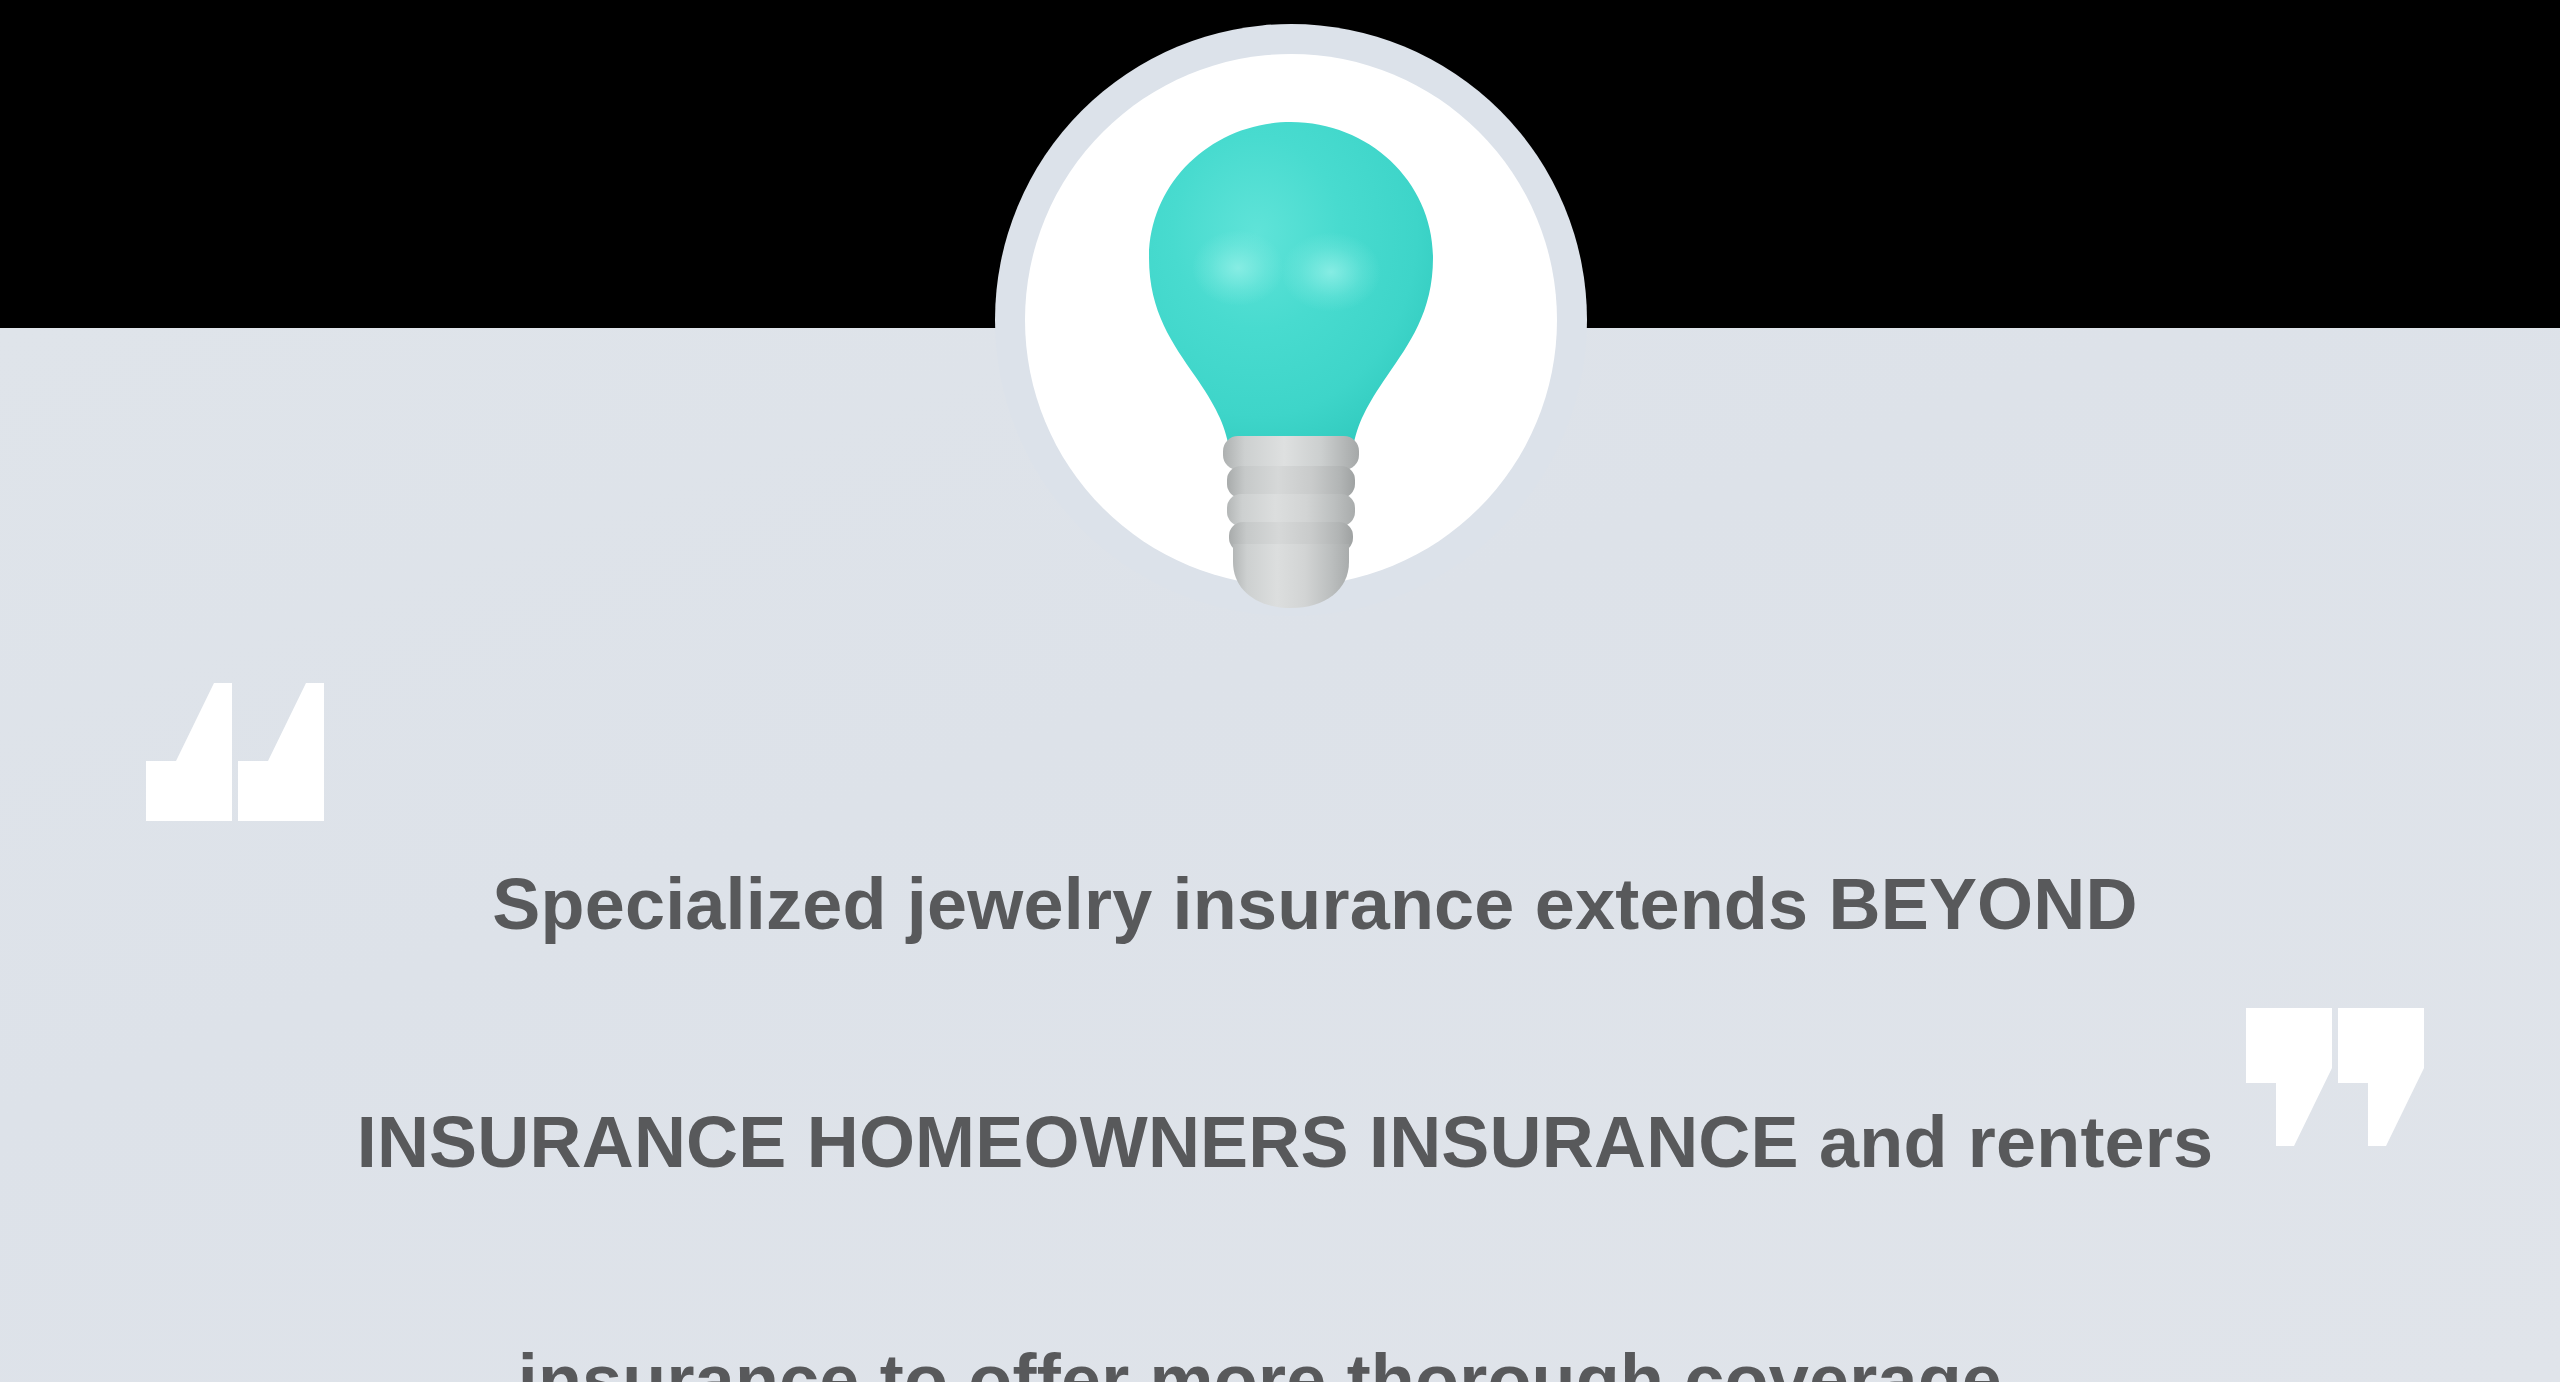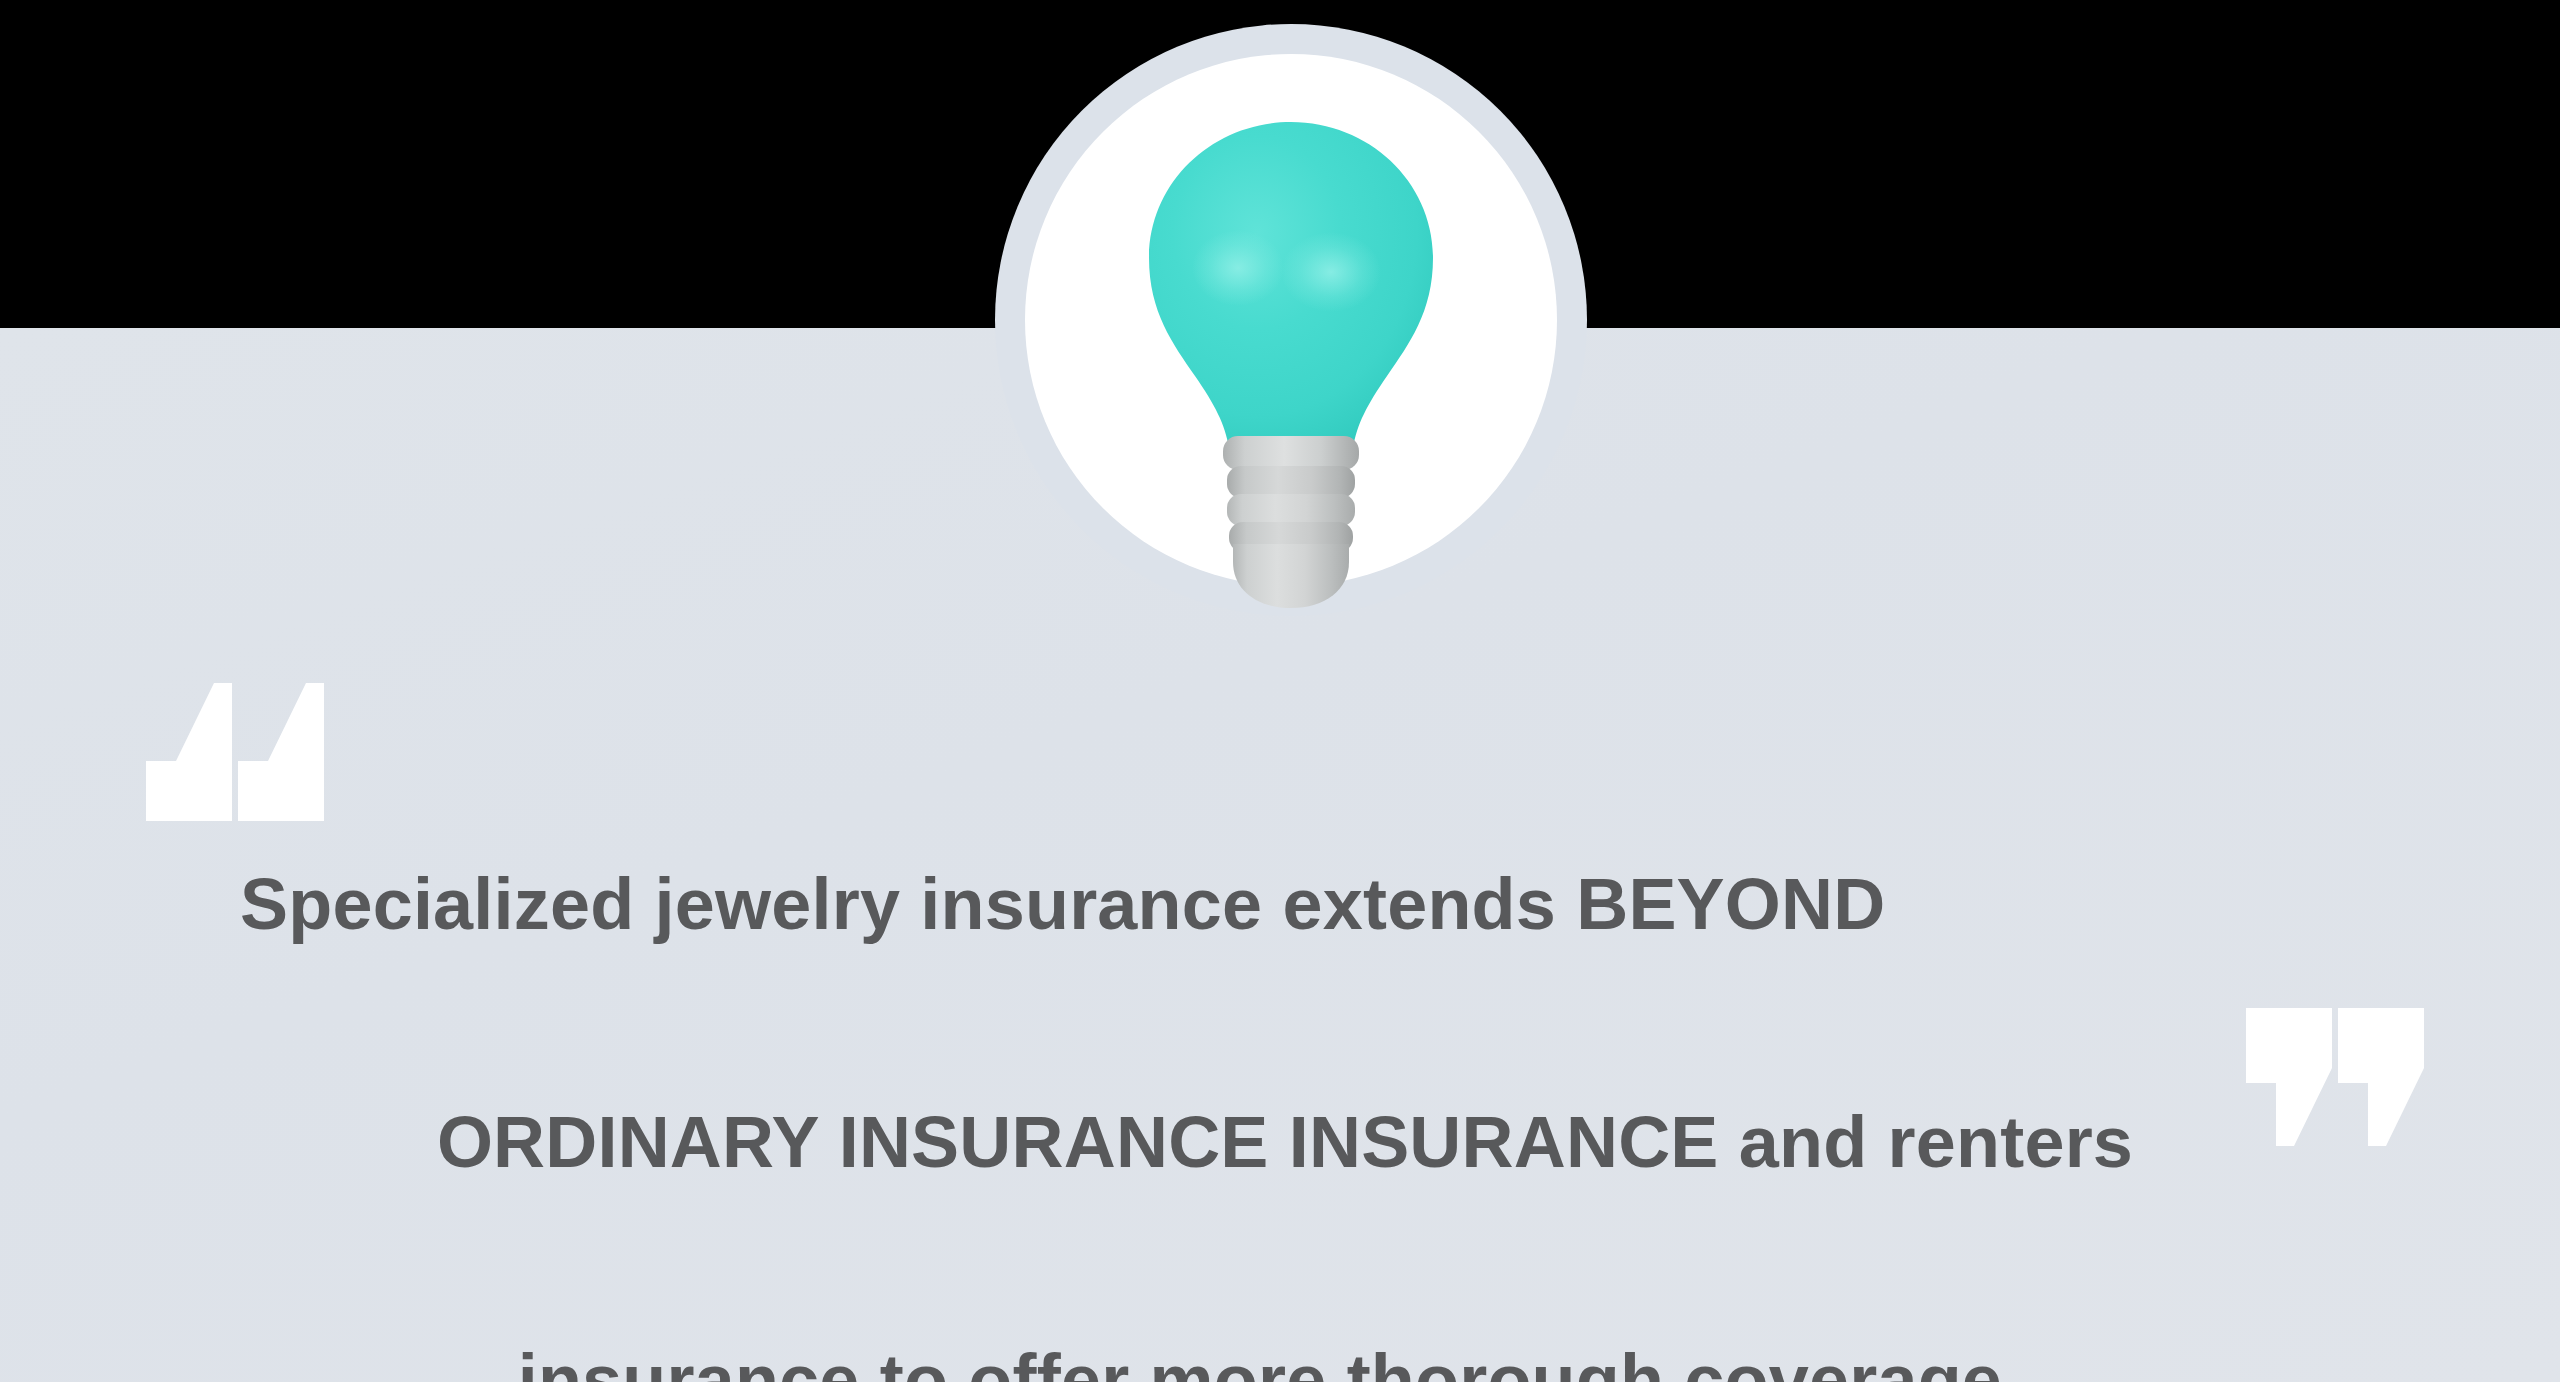--- a/index.html
+++ b/index.html
@@ -92,21 +92,21 @@
     text-align: center;
     color: #58595b;
     font-family: "Liberation Sans", sans-serif;
     font-size: 72px;
     font-weight: 600;
     line-height: 119px;
     letter-spacing: 0.2px;
     white-space: pre-line;
   }
   .quote-line { display: block; }
-  .quote-line.l1 { text-align: left; padding-left: 60px; }
+  .quote-line.l1 { text-align: center; padding-left: 60px; }
   .quote-line.l2 { text-align: center; }
   .quote-line.l3 { text-align: center; padding-right: 30px; }
 </style>
 </head>
 <body>
 
 <div id="stage">
 
   <div class="top-band"></div>
   <div class="body-band"></div>
@@ -184,21 +184,21 @@
 
   <div class="quote-open">
     <svg viewBox="0 0 200 138" xmlns="http://www.w3.org/2000/svg">
       <path d="M38 78 L76 0 L94 0 L94 63 L94 138 L8 138 L8 78 Z" fill="#ffffff"></path>
       <path d="M130 78 L168 0 L186 0 L186 63 L186 138 L100 138 L100 78 Z" fill="#ffffff"></path>
     </svg>
   </div>
 
   <div class="quote-text">
     <span class="quote-line l1">Specialized jewelry insurance extends BEYOND</span>
-    <span class="quote-line l2">ORDINARY INSURANCE INSURANCE and renters</span>
+    <span class="quote-line l2">INSURANCE HOMEOWNERS INSURANCE and renters</span>
     <span class="quote-line l3">insurance to offer more thorough coverage.</span>
   </div>
 
   <div class="quote-close">
     <svg viewBox="0 0 200 138" xmlns="http://www.w3.org/2000/svg">
       <path d="M8 0 L94 0 L94 60 L56 138 L38 138 L38 75 L8 75 Z" fill="#ffffff"></path>
       <path d="M100 0 L186 0 L186 60 L148 138 L130 138 L130 75 L100 75 Z" fill="#ffffff"></path>
     </svg>
   </div>
 

